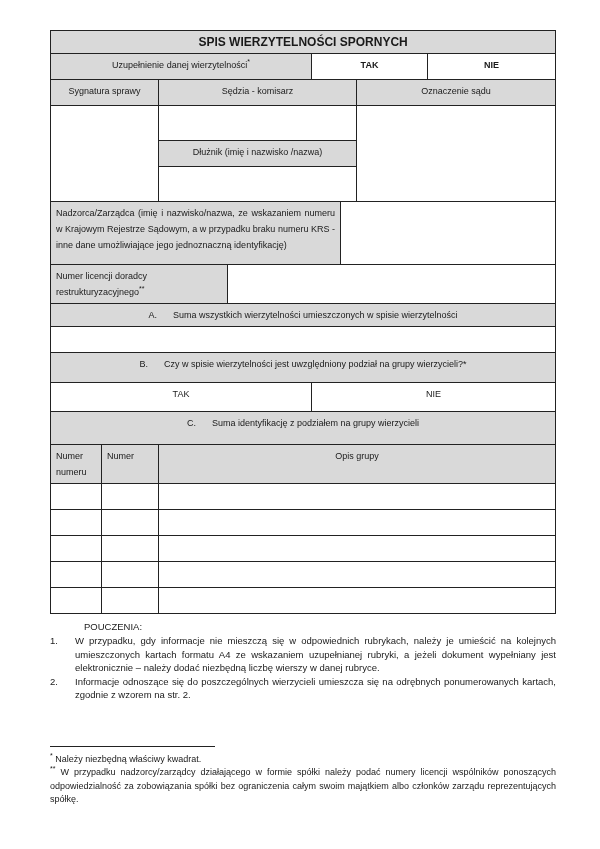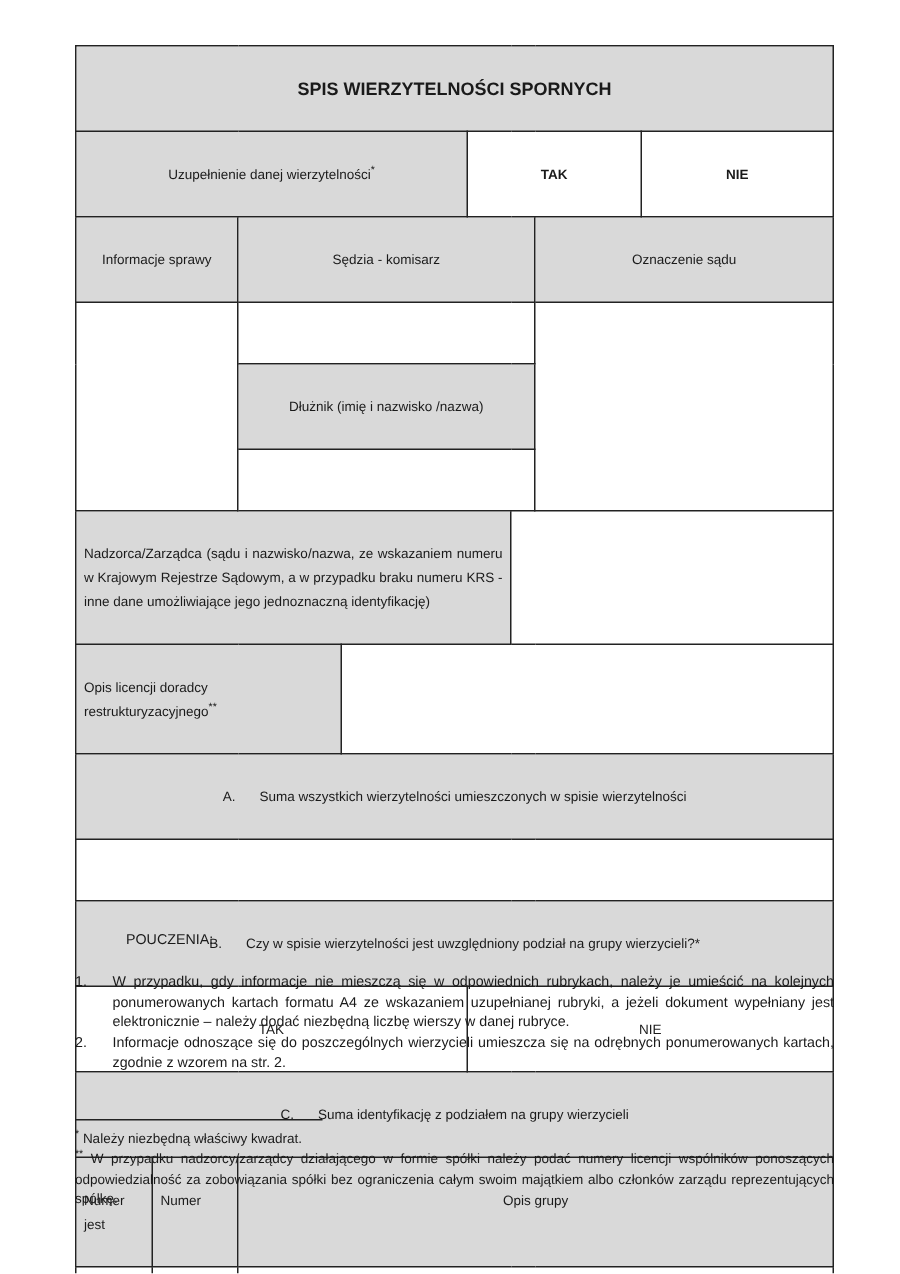--- a/index.html
+++ b/index.html
@@ -21,21 +21,21 @@
     left: 50px;
     top: 30px;
     width: 505px;
     border-collapse: collapse;
     table-layout: fixed;
     font-size: 9px;
   }
   table.form-table td {
     border: 1px solid #222222;
     vertical-align: top;
-    padding: 20px 5px;
+    padding: 3px 5px;
     line-height: 16px;
     overflow: hidden;
   }
   td.shaded { background: #d9d9d9; }
   td.c { text-align: center; }
   td.b { font-weight: bold; }
   td.j { text-align: justify; }
   td.title-cell {
     font-size: 12px;
     font-weight: bold;
@@ -48,21 +48,21 @@
   sup { font-size: 7px; line-height: 0; }
 
   .pouczenia {
     position: absolute;
     left: 50px;
     top: 620px;
     width: 506px;
     font-size: 9.5px;
     line-height: 13.4px;
   }
-  .pouczenia .heading { margin-bottom: 15px; padding-left: 34px; }
+  .pouczenia .heading { margin-bottom: 1px; padding-left: 34px; }
   .pouczenia .li { display: flex; }
   .pouczenia .num { flex: 0 0 25px; }
   .pouczenia p {
     flex: 1;
     margin: 0;
     text-align: justify;
   }
 
   .footnotes {
     position: absolute;
@@ -102,44 +102,44 @@
       <td colspan="8" class="shaded title-cell">SPIS WIERZYTELNOŚCI SPORNYCH</td>
     </tr>
 
     <tr style="height:26px">
       <td colspan="4" class="shaded c"><span>Uzupełnienie danej wierzytelności</span><sup>*</sup></td>
       <td colspan="3" class="c b">TAK</td>
       <td class="c b">NIE</td>
     </tr>
 
     <tr style="height:26px">
-      <td colspan="2" class="shaded c">Informacje sprawy</td>
+      <td colspan="2" class="shaded c">Sygnatura sprawy</td>
       <td colspan="4" class="shaded c">Sędzia - komisarz</td>
       <td colspan="2" class="shaded c">Oznaczenie sądu</td>
     </tr>
 
     <tr style="height:35px">
       <td colspan="2" rowspan="3"></td>
       <td colspan="4"></td>
       <td colspan="2" rowspan="3"></td>
     </tr>
     <tr style="height:26px">
       <td colspan="4" class="shaded c">Dłużnik (imię i nazwisko /nazwa)</td>
     </tr>
     <tr style="height:35px">
       <td colspan="4"></td>
     </tr>
 
     <tr style="height:63px">
-      <td colspan="5" class="shaded j">Nadzorca/Zarządca (sądu i nazwisko/nazwa, ze wskazaniem numeru w Krajowym Rejestrze Sądowym, a w przypadku braku numeru KRS - inne dane umożliwiające jego jednoznaczną identyfikację)</td>
+      <td colspan="5" class="shaded j">Nadzorca/Zarządca (imię i nazwisko/nazwa, ze wskazaniem numeru w Krajowym Rejestrze Sądowym, a w przypadku braku numeru KRS - inne dane umożliwiające jego jednoznaczną identyfikację)</td>
       <td colspan="3"></td>
     </tr>
 
     <tr style="height:37px">
-      <td colspan="3" class="shaded"><span>Opis licencji doradcy restrukturyzacyjnego</span><sup>**</sup></td>
+      <td colspan="3" class="shaded"><span>Numer licencji doradcy restrukturyzacyjnego</span><sup>**</sup></td>
       <td colspan="5"></td>
     </tr>
 
     <tr style="height:20px">
       <td colspan="8" class="shaded c"><span class="sec-letter">A.</span><span>Suma wszystkich wierzytelności umieszczonych w spisie wierzytelności</span></td>
     </tr>
     <tr style="height:26px">
       <td colspan="8"></td>
     </tr>
 
@@ -149,21 +149,21 @@
     <tr style="height:29px">
       <td colspan="4" class="c">TAK</td>
       <td colspan="4" class="c">NIE</td>
     </tr>
 
     <tr style="height:33px">
       <td colspan="8" class="shaded c"><span class="sec-letter">C.</span><span>Suma identyfikację z podziałem na grupy wierzycieli</span></td>
     </tr>
 
     <tr style="height:38px">
-      <td class="shaded lh15">Numer jest</td>
+      <td class="shaded lh15">Numer numeru</td>
       <td class="shaded lh15">Numer</td>
       <td colspan="6" class="shaded c lh15">Opis grupy</td>
     </tr>
     <tr style="height:26px">
       <td></td>
       <td></td>
       <td colspan="6"></td>
     </tr>
     <tr style="height:26px">
       <td></td>
@@ -185,21 +185,21 @@
       <td></td>
       <td colspan="6"></td>
     </tr>
   </tbody>
     </table>
 
   <div class="pouczenia">
     <div class="heading">POUCZENIA:</div>
     <div class="li">
       <span class="num">1.</span>
-      <p>W przypadku, gdy informacje nie mieszczą się w odpowiednich rubrykach, należy je umieścić na kolejnych ponumerowanych kartach formatu A4 ze wskazaniem uzupełnianej rubryki, a jeżeli dokument wypełniany jest elektronicznie – należy dodać niezbędną liczbę wierszy w danej rubryce.</p>
+      <p>W przypadku, gdy informacje nie mieszczą się w odpowiednich rubrykach, należy je umieścić na kolejnych umieszczonych kartach formatu A4 ze wskazaniem uzupełnianej rubryki, a jeżeli dokument wypełniany jest elektronicznie – należy dodać niezbędną liczbę wierszy w danej rubryce.</p>
     </div>
     <div class="li">
       <span class="num">2.</span>
       <p>Informacje odnoszące się do poszczególnych wierzycieli umieszcza się na odrębnych ponumerowanych kartach, zgodnie z wzorem na str. 2.</p>
     </div>
   </div>
 
   <div class="footnotes">
     <div class="fn-rule"></div>
     <p><sup>*</sup> <span>Należy niezbędną właściwy kwadrat.</span></p>

